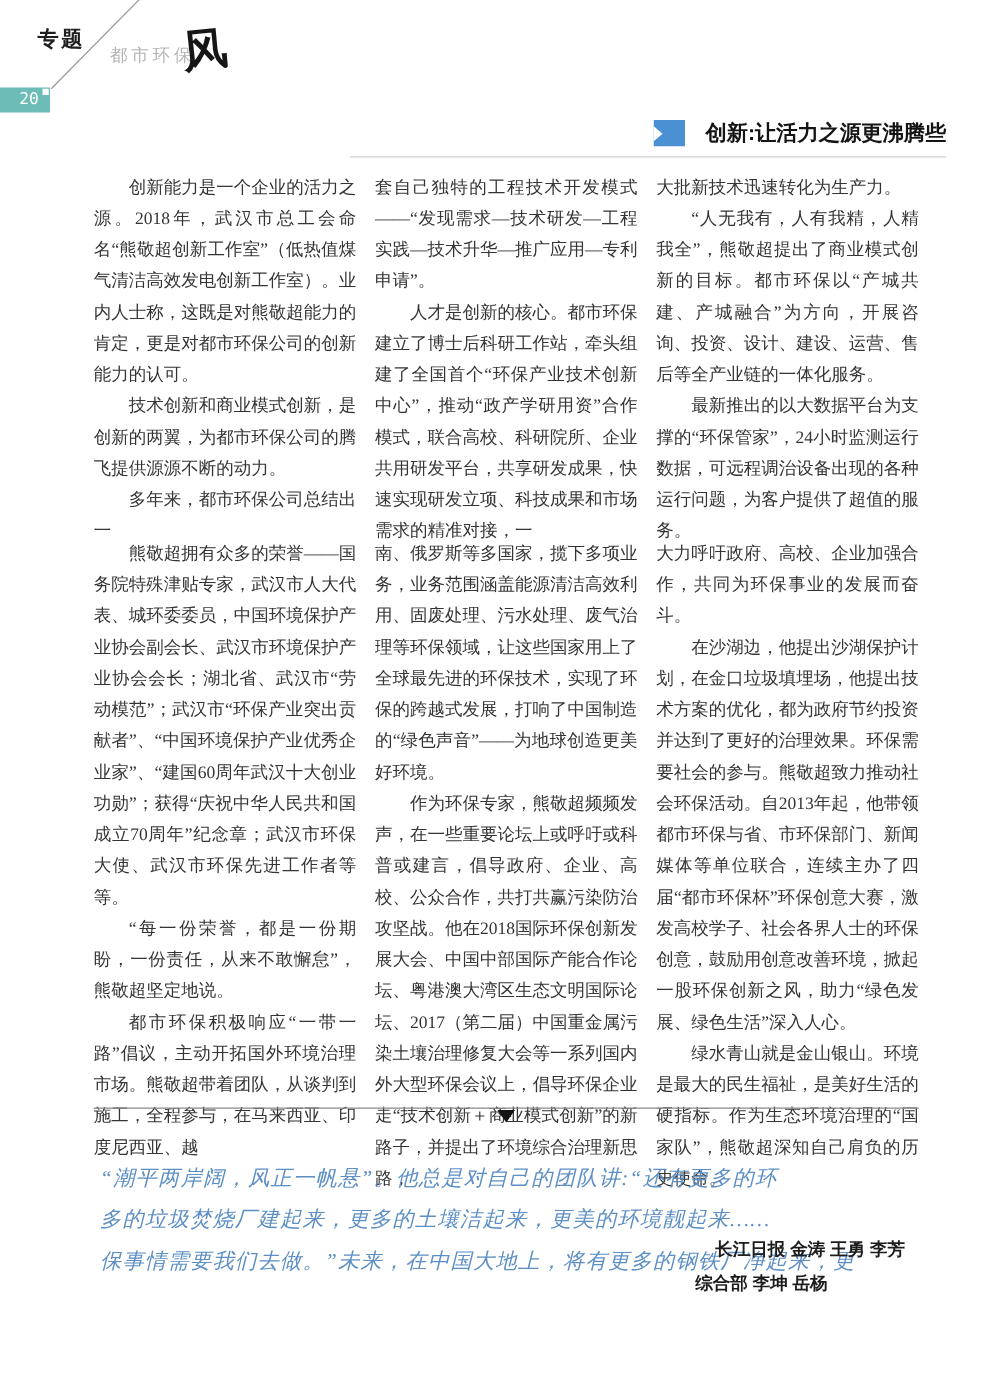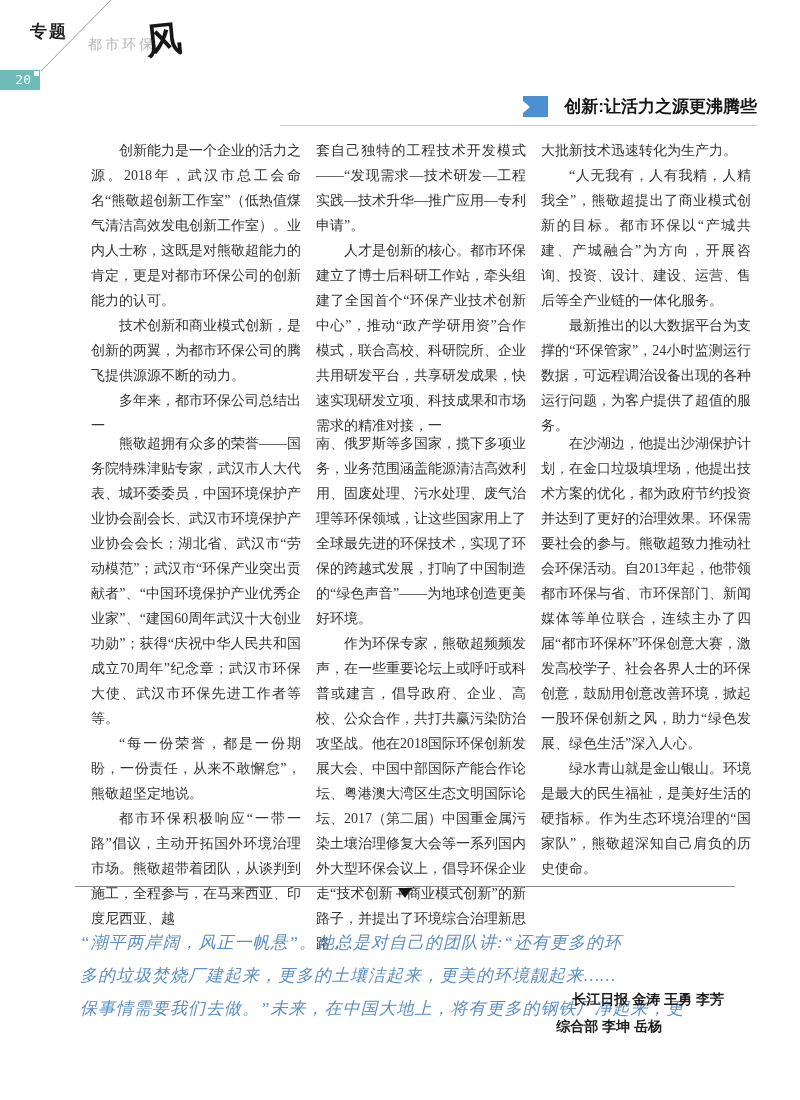--- a/index.html
+++ b/index.html
@@ -22,21 +22,21 @@
   .sec-head{position:absolute;left:280px;width:477px;padding-bottom:7px;border-bottom:1px solid #cfcfcf;text-align:right;}
   .sec-head .sq{position:relative;display:inline-block;vertical-align:middle;
                 width:25px;height:21px;background:#4b90d2;}
   .sec-head .sq::before{content:"";position:absolute;left:0;top:50%;transform:translateY(-50%);
                 width:0;height:0;border-top:6px solid transparent;border-bottom:6px solid transparent;
                 border-left:7px solid #ffffff;}
   .sec-head .ttl{display:inline-block;vertical-align:middle;margin-left:12px;
                 font-family:"Liberation Sans",sans-serif;font-weight:bold;font-size:17px;color:#141414;}
 
   
-  .cols{position:absolute;left:75px;width:660px;display:flex;gap:15px;margin-left:16px;}
+  .cols{position:absolute;left:75px;width:660px;display:flex;gap:15px;}
   .col{width:210px;}
   .para{margin:0;font-size:14px;line-height:25px;text-align:justify;color:#343434;
         font-family:"Liberation Serif",serif;}
   .para.indent{text-indent:2em;}
 
   
   .divider{position:absolute;left:75px;top:886px;width:660px;border-top:1px solid #8a8a8a;}
   .divider .tri{position:absolute;left:50%;top:1px;margin-left:-7px;width:0;height:0;
         border-left:7px solid transparent;border-right:7px solid transparent;border-top:10px solid #141414;}
 
@@ -94,20 +94,21 @@
       <div class="col">
         <p class="para indent">熊敬超拥有众多的荣誉——国务院特殊津贴专家，武汉市人大代表、城环委委员，中国环境保护产业协会副会长、武汉市环境保护产业协会会长；湖北省、武汉市“劳动模范”；武汉市“环保产业突出贡献者”、“中国环境保护产业优秀企业家”、“建国60周年武汉十大创业功勋”；获得“庆祝中华人民共和国成立70周年”纪念章；武汉市环保大使、武汉市环保先进工作者等等。</p>
         <p class="para indent">“每一份荣誉，都是一份期盼，一份责任，从来不敢懈怠”，熊敬超坚定地说。</p>
         <p class="para indent">都市环保积极响应“一带一路”倡议，主动开拓国外环境治理市场。熊敬超带着团队，从谈判到施工，全程参与，在马来西亚、印度尼西亚、越</p>
       </div>
       <div class="col">
         <p class="para">南、俄罗斯等多国家，揽下多项业务，业务范围涵盖能源清洁高效利用、固废处理、污水处理、废气治理等环保领域，让这些国家用上了全球最先进的环保技术，实现了环保的跨越式发展，打响了中国制造的“绿色声音”——为地球创造更美好环境。</p>
         <p class="para indent">作为环保专家，熊敬超频频发声，在一些重要论坛上或呼吁或科普或建言，倡导政府、企业、高校、公众合作，共打共赢污染防治攻坚战。他在2018国际环保创新发展大会、中国中部国际产能合作论坛、粤港澳大湾区生态文明国际论坛、2017（第二届）中国重金属污染土壤治理修复大会等一系列国内外大型环保会议上，倡导环保企业走“技术创新＋商业模式创新”的新路子，并提出了环境综合治理新思路，</p>
       </div>
       <div class="col">
+        <p class="para">大力呼吁政府、高校、企业加强合作，共同为环保事业的发展而奋斗。</p>
         <p class="para indent">在沙湖边，他提出沙湖保护计划，在金口垃圾填埋场，他提出技术方案的优化，都为政府节约投资并达到了更好的治理效果。环保需要社会的参与。熊敬超致力推动社会环保活动。自2013年起，他带领都市环保与省、市环保部门、新闻媒体等单位联合，连续主办了四届“都市环保杯”环保创意大赛，激发高校学子、社会各界人士的环保创意，鼓励用创意改善环境，掀起一股环保创新之风，助力“绿色发展、绿色生活”深入人心。</p>
         <p class="para indent">绿水青山就是金山银山。环境是最大的民生福祉，是美好生活的硬指标。作为生态环境治理的“国家队”，熊敬超深知自己肩负的历史使命。</p>
       </div>
     </div>
 
   <div class="divider">
     <span class="tri"></span>
   </div>
 
   <div class="quote">

